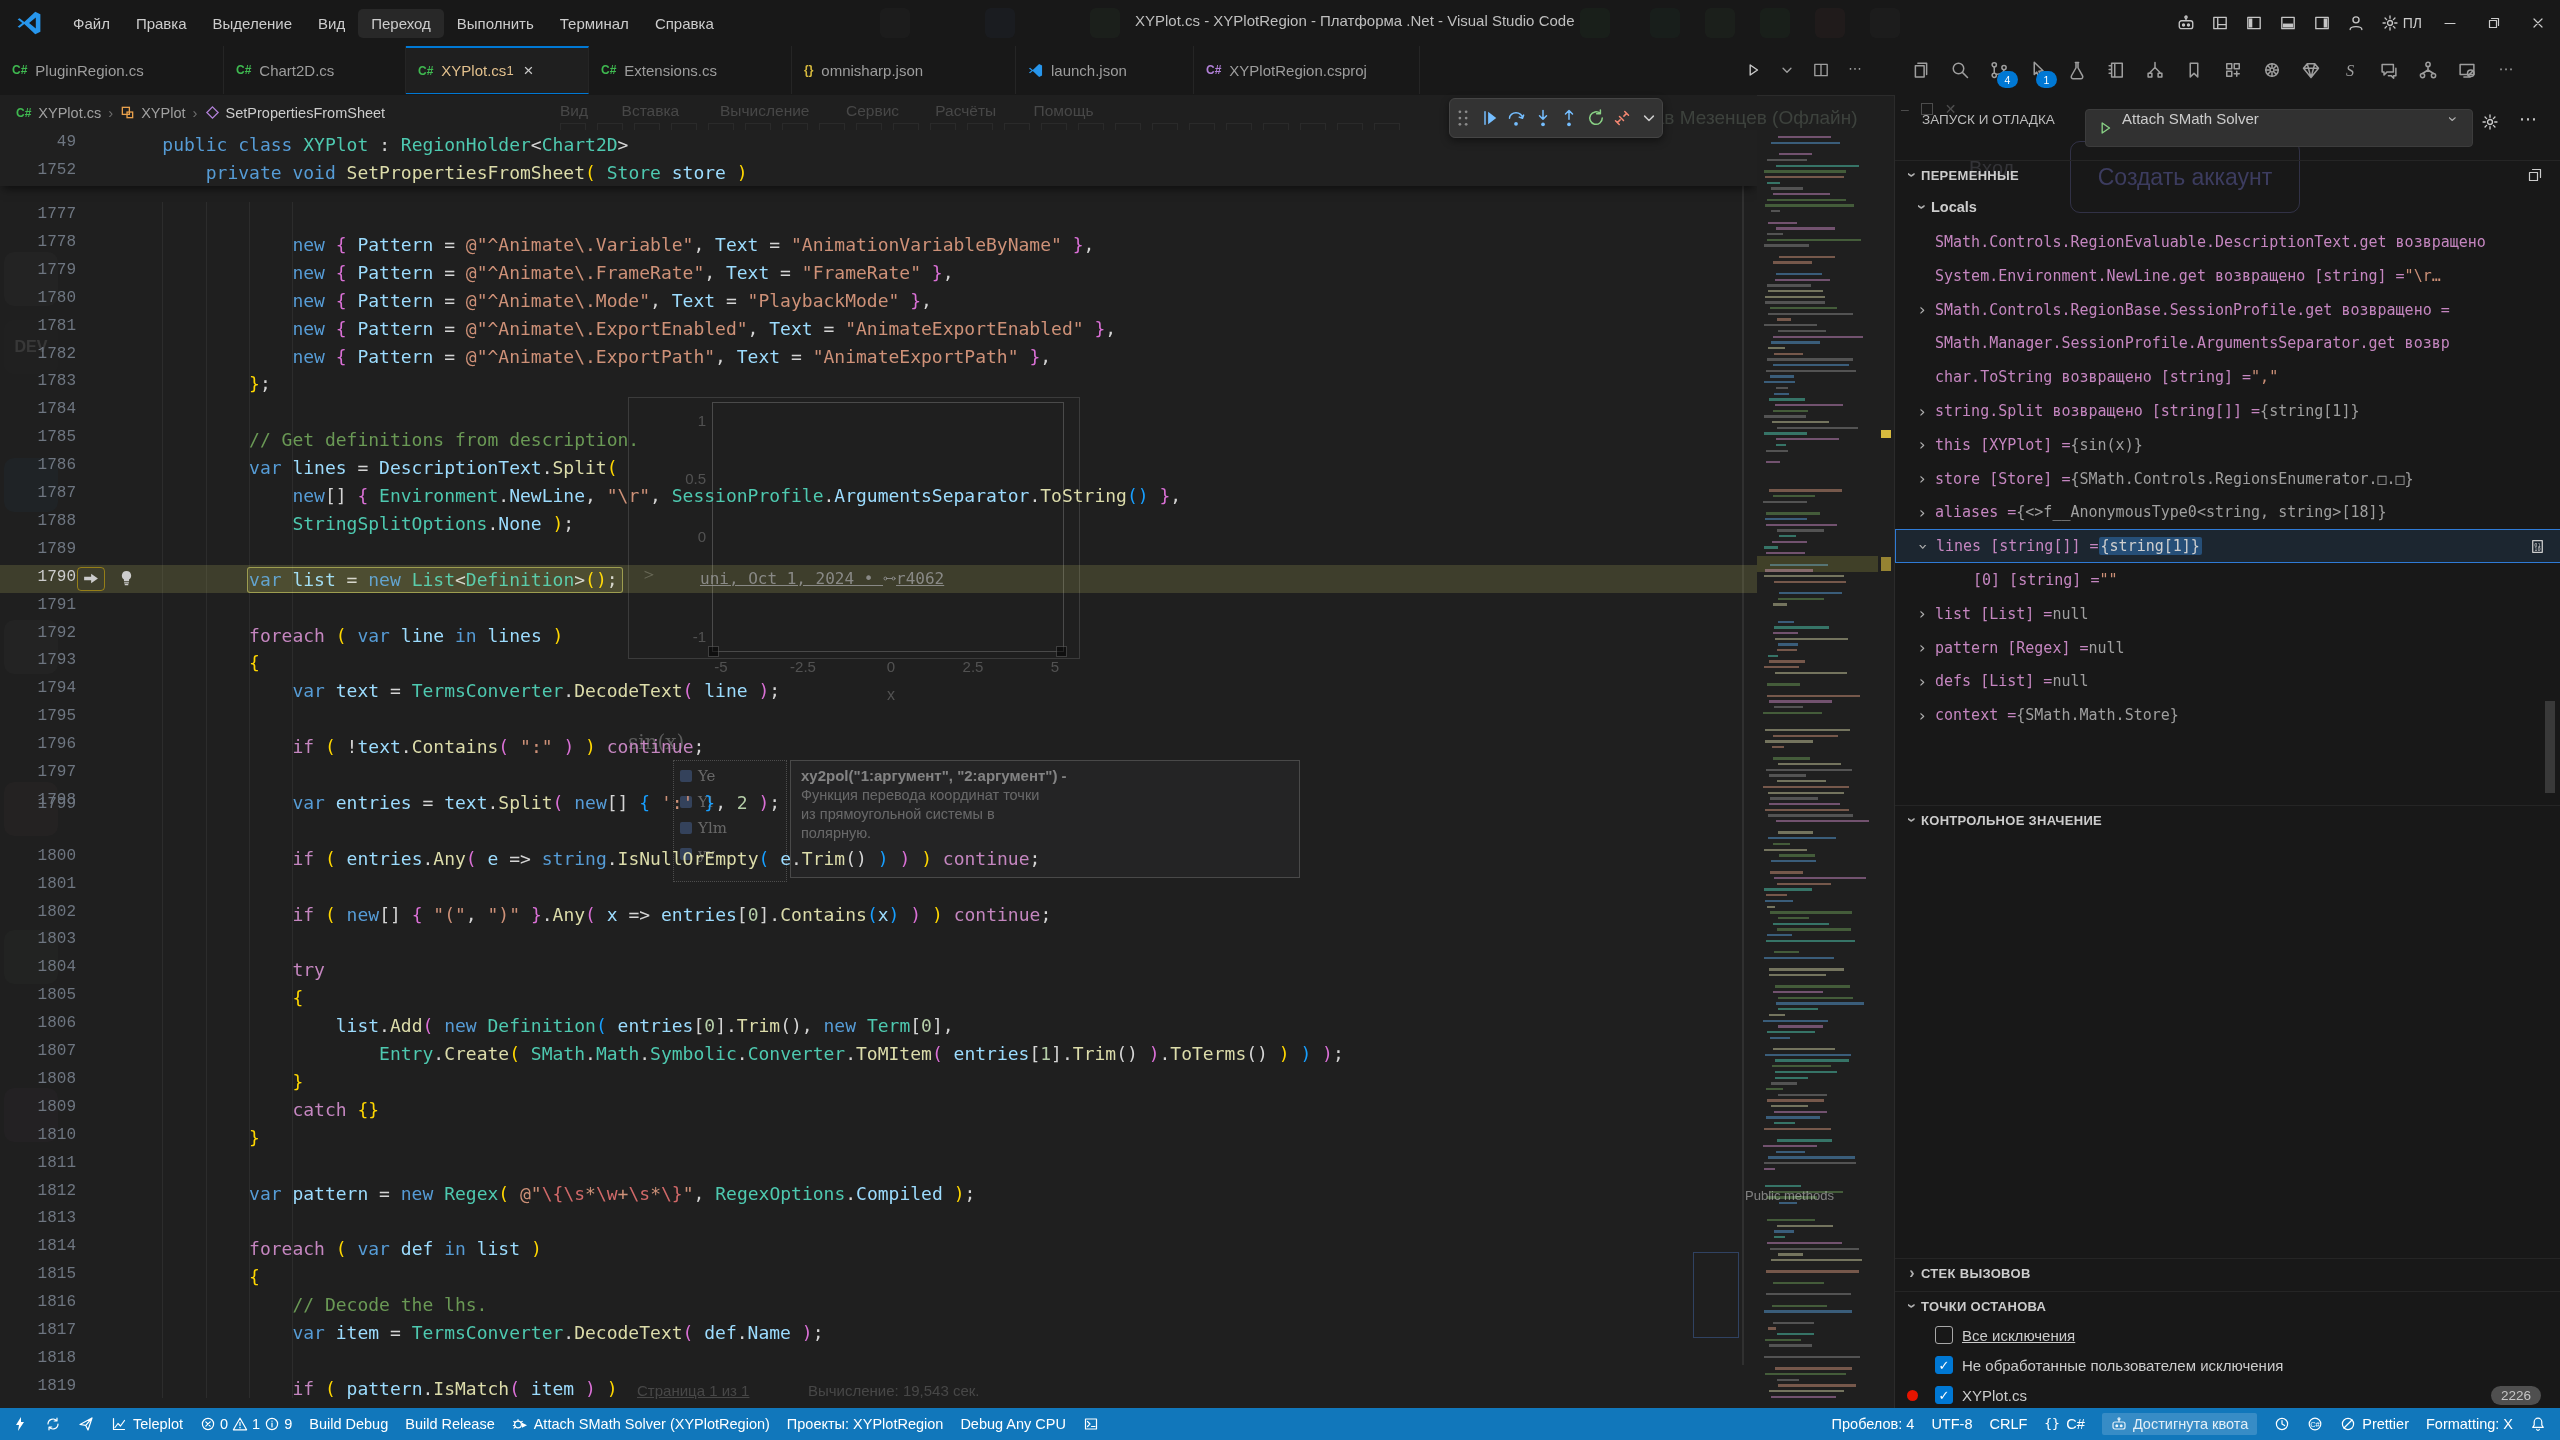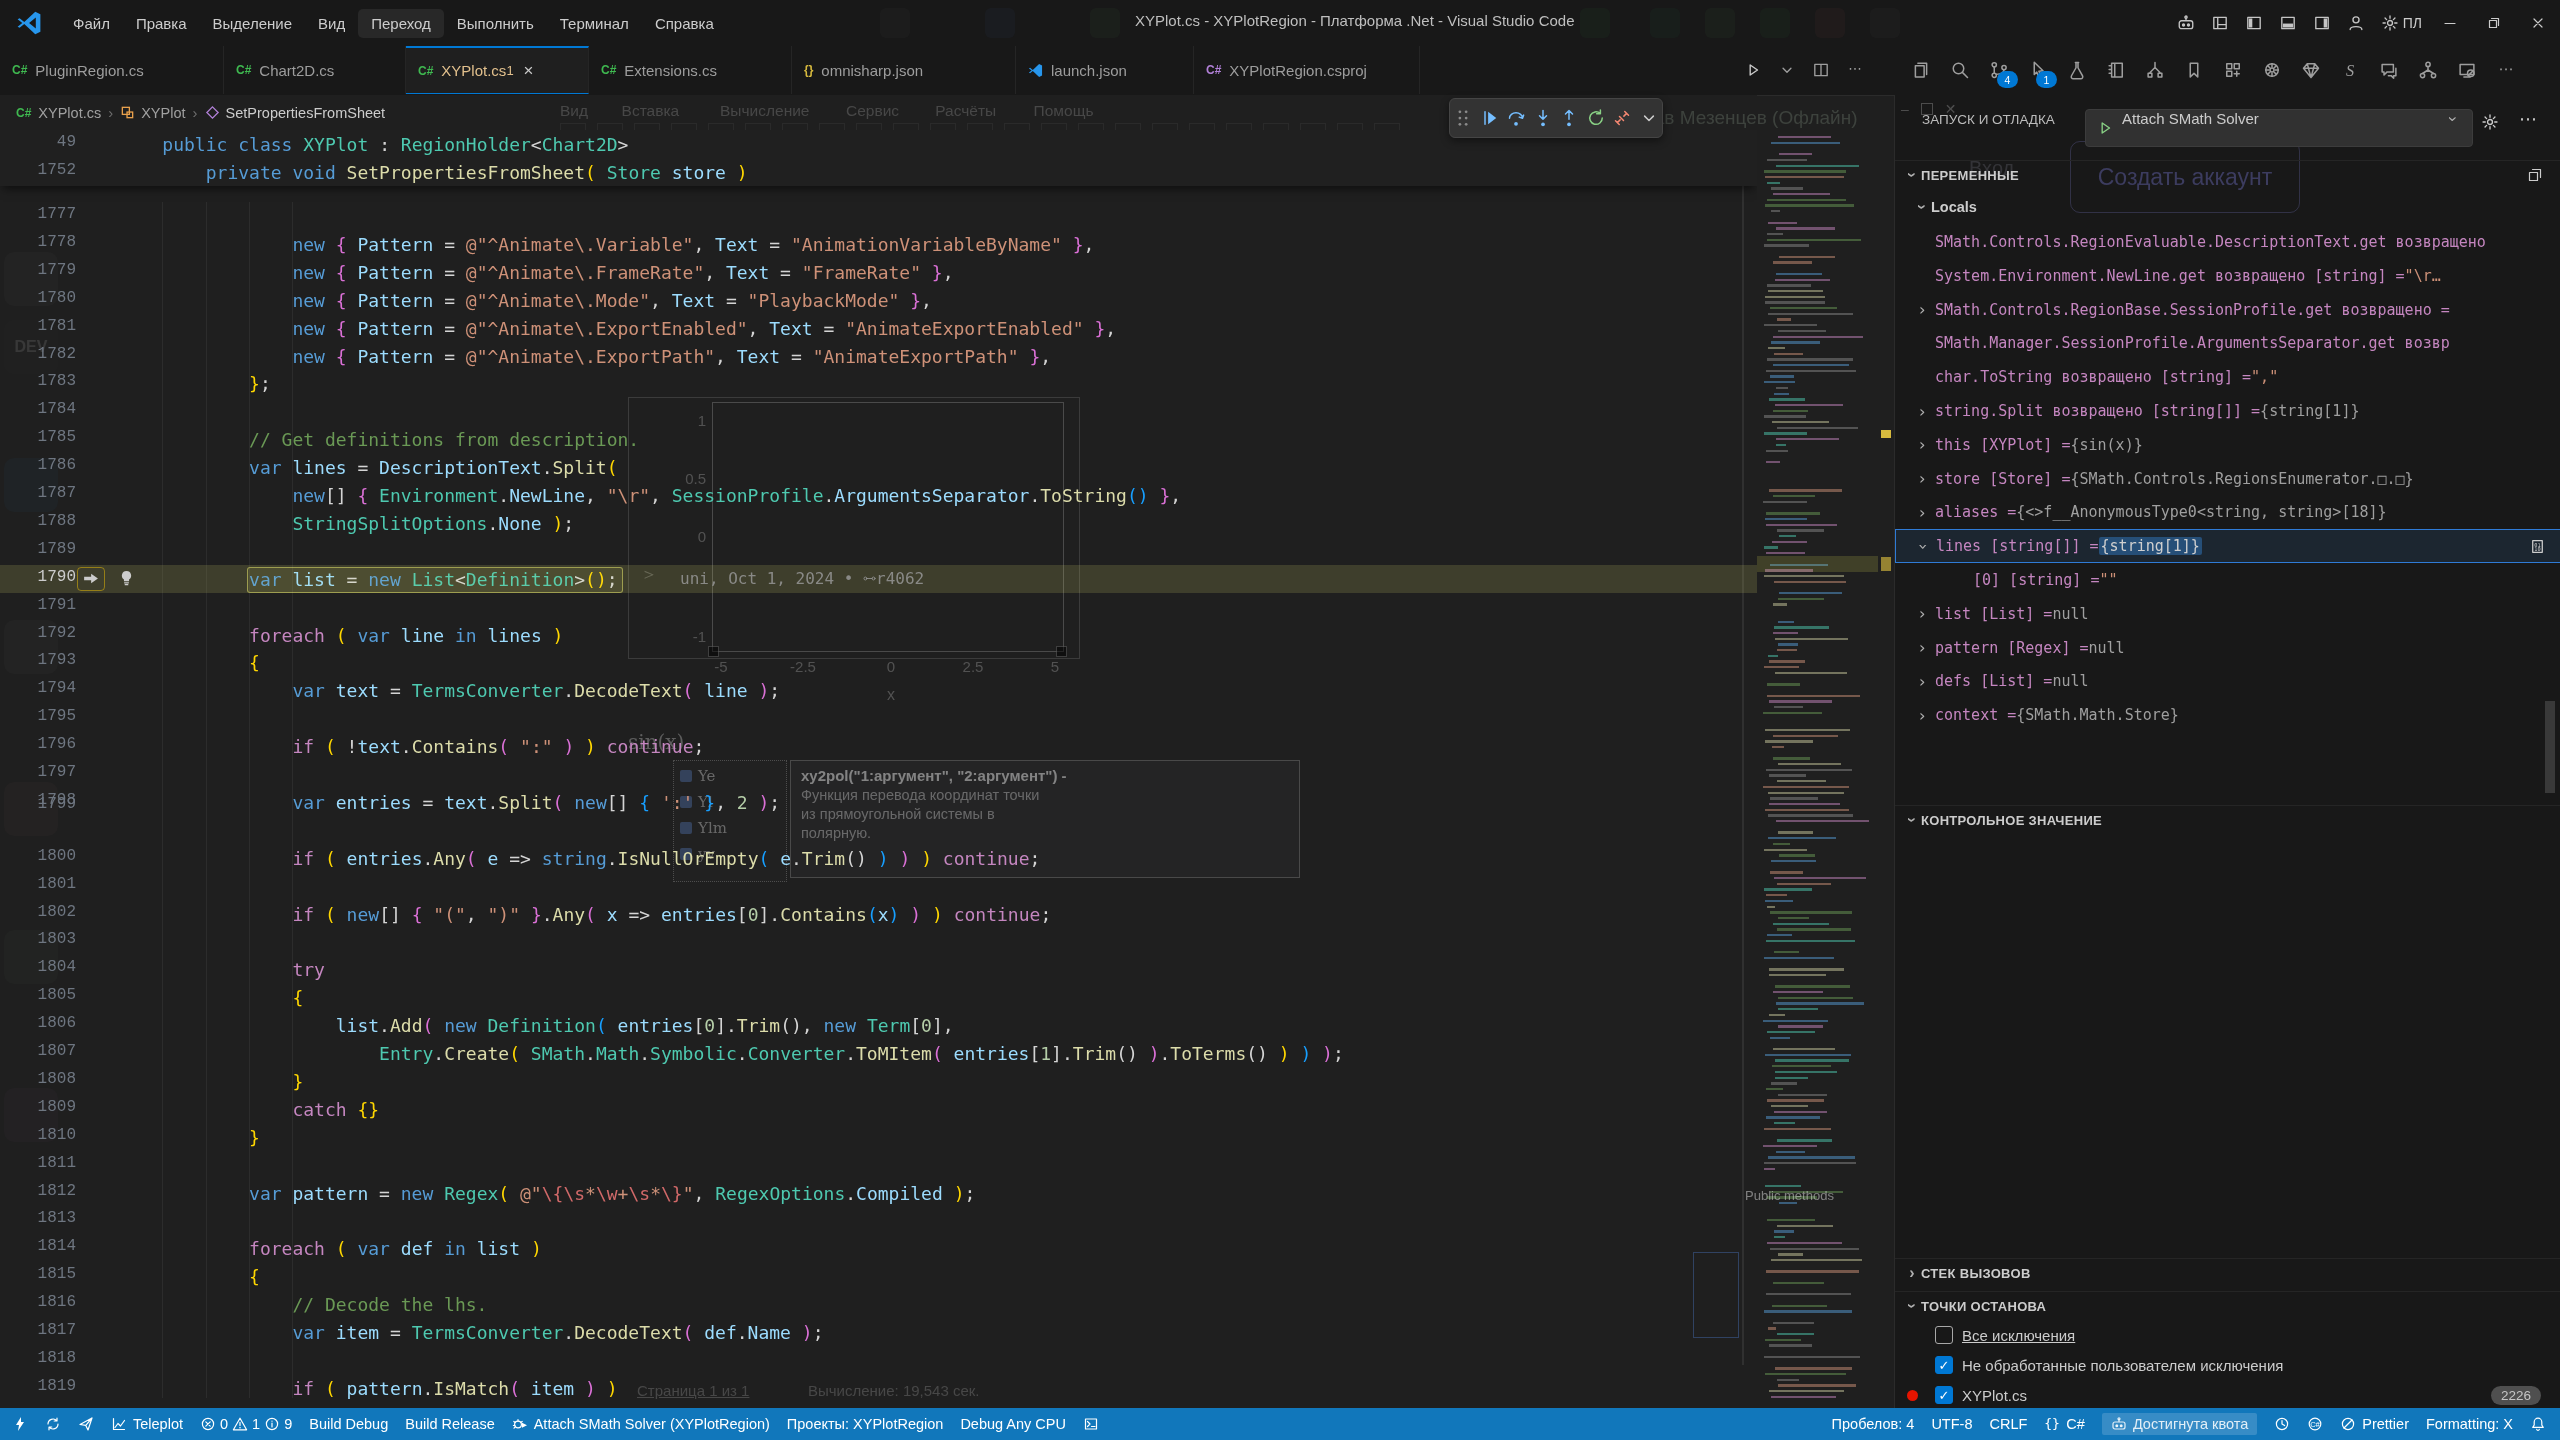--- a/index.html
+++ b/index.html
@@ -552,21 +552,21 @@
               <path d="M2 6.3h6.6V3.5L15 8l-6.4 4.5V9.7H2z" fill="currentColor" stroke="none"></path>
             </svg>
           </span>
           <span style="position: absolute; left: 77px; top: 2px; width: 26px; height: 22px; border: 1px solid rgba(255, 204, 0, 0.45); border-radius: 4px;"></span>
           <span class="icon" style="position: absolute; left: 118px; top: 4px;">
             <svg width="17" height="17" viewBox="0 0 16 16" fill="none" stroke="currentColor" stroke-width="1.2" stroke-linecap="round" stroke-linejoin="round">
               <path d="M8 2a4.3 4.3 0 0 1 2.4 7.9V11.5H5.6V9.9A4.3 4.3 0 0 1 8 2z" fill="currentColor" stroke="none"></path>
               <path d="M6.2 13h3.6 M6.8 14.8h2.4"></path>
             </svg>
           </span>
-          <span class="blame" style="left: 680px;"><span>uni, Oct 1, 2024 • </span><span class="icon" style="display: inline-flex; vertical-align: -1px;">
+          <span class="blame" style="left: 700px; text-decoration: underline;"><span>uni, Oct 1, 2024 • </span><span class="icon" style="display: inline-flex; vertical-align: -1px;">
               <svg width="13" height="13" viewBox="0 0 16 16" fill="none" stroke="currentColor" stroke-width="1.2" stroke-linecap="round" stroke-linejoin="round">
                 <circle cx="3" cy="8" r="1.8"></circle>
                 <circle cx="13" cy="8" r="1.8"></circle>
                 <path d="M4.8 8h6.4"></path>
               </svg>
             </span><span>r4062</span></span>
         </div>
         <div class="cl" style="top: 462.6px; height: 27.9px;">
           <span class="ln">1791</span>
           <pre></pre>

